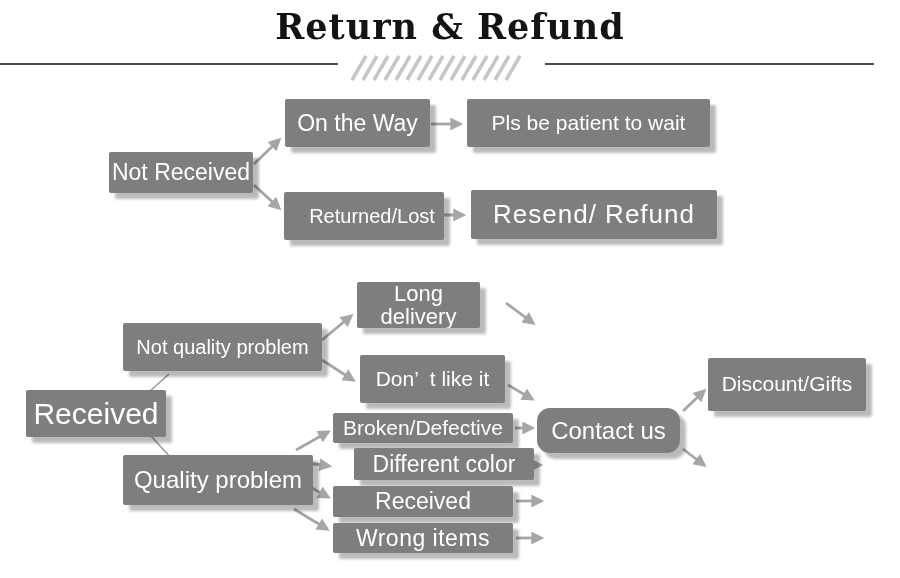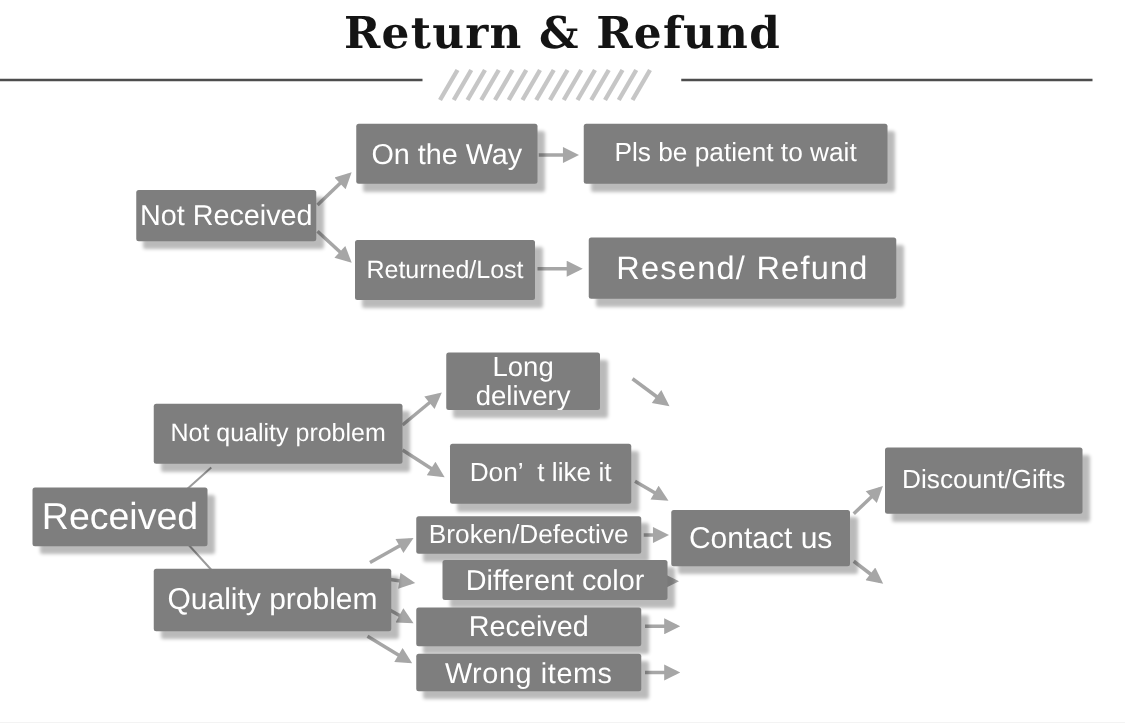--- a/index.html
+++ b/index.html
@@ -98,21 +98,21 @@
 
   <div class="node" style="left:109px; top:152px; width:144px; height:41px; font-size:23px;">
       <span class="lbl">Not Received</span>
     </div>
   <div class="node" style="left:285px; top:99px;  width:145px; height:48px; font-size:23px;">
       <span class="lbl">On the Way</span>
     </div>
   <div class="node" style="left:467px; top:99px;  width:243px; height:48px; font-size:21px;">
       <span class="lbl">Pls be patient to wait</span>
     </div>
-  <div class="node" style="left:284px; top:192px; width:144px; height:48px; font-size:20px;">
+  <div class="node" style="left:284px; top:192px; width:144px; height:48px; font-size:20px;padding-left:16px;">
       <span class="lbl">Returned/Lost</span>
     </div>
   <div class="node" style="left:471px; top:190px; width:246px; height:49px; font-size:26px; letter-spacing:1px;">
       <span class="lbl">Resend/ Refund</span>
     </div>
 
   <div class="node" style="left:26px;  top:390px; width:140px; height:47px; font-size:30px;">
       <span class="lbl">Received</span>
     </div>
   <div class="node" style="left:123px; top:323px; width:199px; height:48px; font-size:20px;">
@@ -134,20 +134,20 @@
   <div class="node" style="left:333px; top:448px; width:180px; height:32px; font-size:23px;margin-left:21px;">
       <span class="lbl">Different color</span>
     </div>
   <div class="node" style="left:333px; top:486px; width:180px; height:31px; font-size:23px;">
       <span class="lbl">Received</span>
     </div>
   <div class="node" style="left:333px; top:523px; width:180px; height:30px; font-size:23px; letter-spacing:0.5px;">
       <span class="lbl">Wrong items</span>
     </div>
 
-  <div class="node" style="left:537px; top:408px; width:143px; height:45px; font-size:24px;">
+  <div class="node" style="left:537px; top:408px; width:143px; height:45px; font-size:24px;border-radius:13px;">
       <span class="lbl">Contact us</span>
     </div>
   <div class="node" style="left:708px; top:358px; width:158px; height:53px; font-size:21px;">
       <span class="lbl">Discount/Gifts</span>
     </div>
 
 </div>
 
 </body></html>

